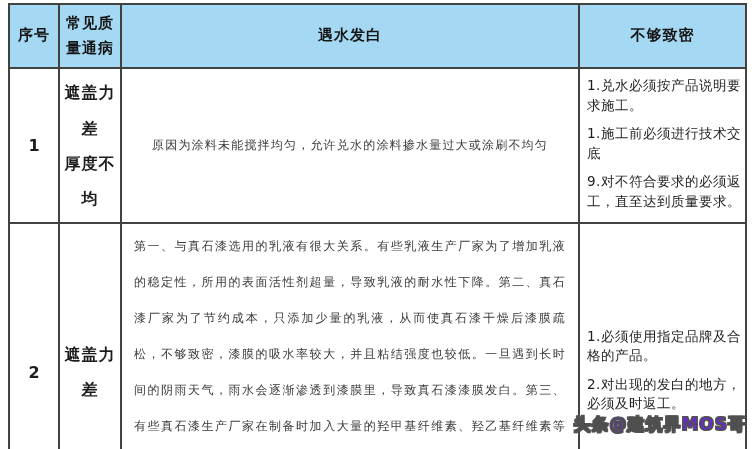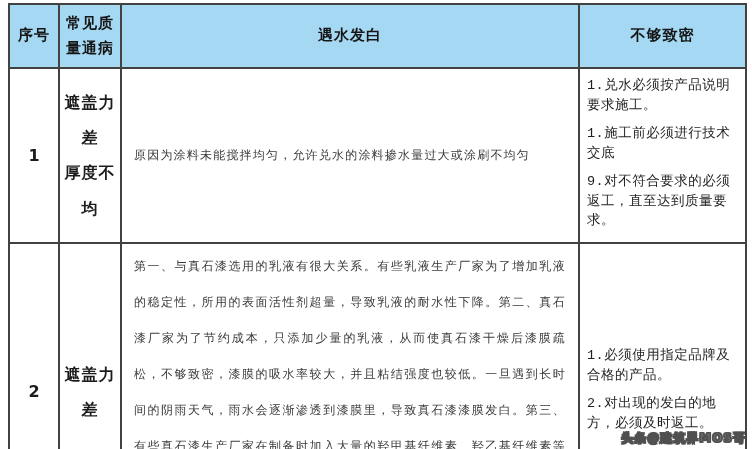--- a/index.html
+++ b/index.html
@@ -51,42 +51,41 @@
     letter-spacing:1px;
     margin-left:31px;
   }
   td.cause{
     font-size:12px;
     color:#3a3a3a;
     vertical-align:middle;
     letter-spacing:1.2px;
   }
   td.cause .txt{display:block;padding:4px 12px;}
-  .cause-center .txt{}
+  .cause-center .txt{text-align:center;}
   .cause-justify .txt{text-align:justify;line-height:36px;padding:4px 10px 4px 12px;}
   td.measures{
     font-size:13.5px;
     color:#1f1f1f;
     vertical-align:top;
     padding:7px 4px 2px 7px;
     letter-spacing:0.5px;
-    font-family:Liberation Mono, monospace;
   }
   td.measures.v-mid{vertical-align:middle;}
   .measure{margin:0 0 9px 0;line-height:1.45;}
   .row-1{height:99px;}
   .row-2{height:176px;}
   .row-3{height:96px;}
   .watermark{
     position:absolute;
-    right:6px;bottom:2px;
-    font-size:12px;
+    right:6px;bottom:13px;
+    font-size:17px;
     font-weight:bold;
     letter-spacing:1px;
-    color:#737373;
+    color:#6d28d9;
     -webkit-text-stroke:1.2px #4f4f4f;
     text-shadow:
       -1px -1px 0 #5a5a5a, 1px -1px 0 #5a5a5a,
       -1px  1px 0 #5a5a5a, 1px  1px 0 #5a5a5a;
     white-space:nowrap;
   }
 </style>
 </head>
 <body>
 

